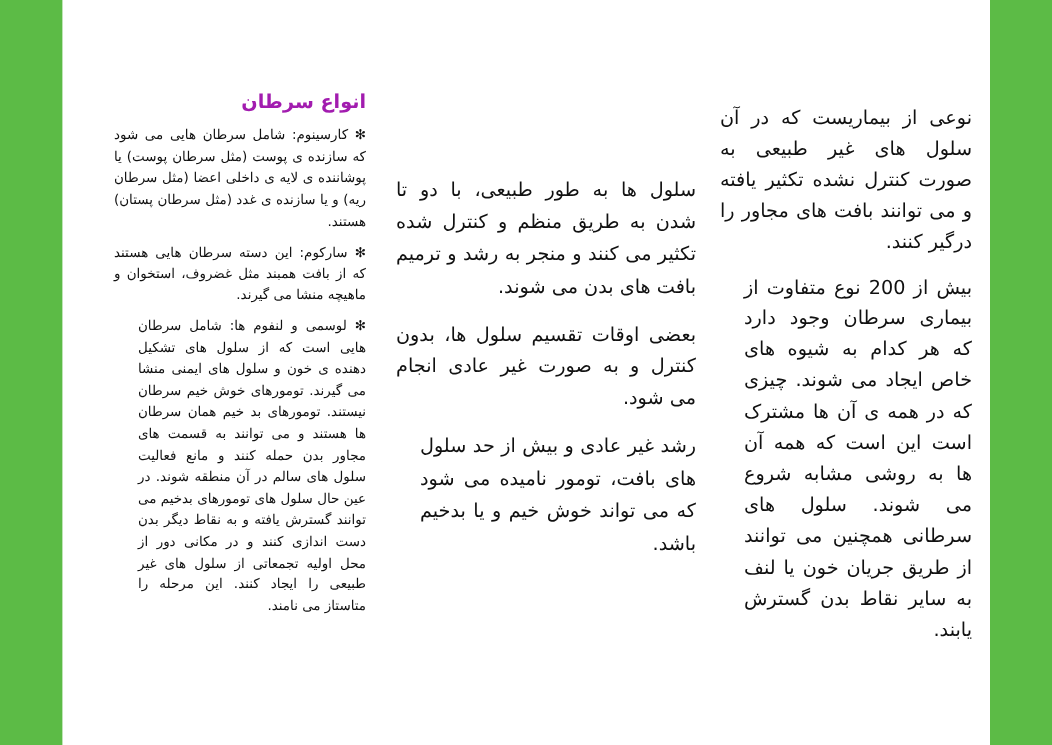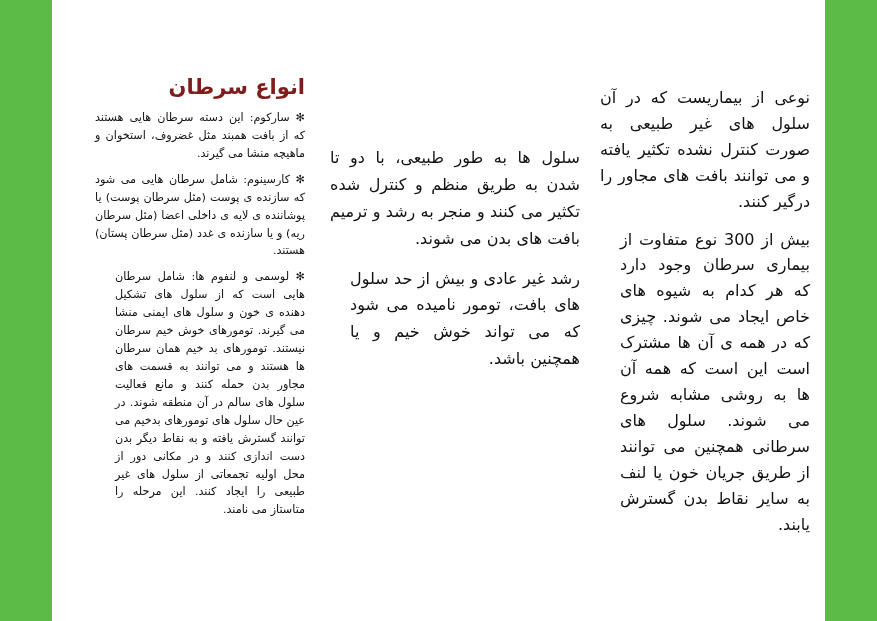--- a/index.html
+++ b/index.html
@@ -60,23 +60,23 @@
     top: 145px;
     width: 250px;
   }
   
   .col-left {
     right: 520px;
     top: 75px;
     width: 210px;
   }
   .heading {
-    color: #7f1d1d;
+    color: #a21caf;
     font-weight: bold;
-    font-size: 21px;
+    font-size: 16px;
     text-align: right;
     margin: 0 0 10px 0;
     direction: rtl;
     letter-spacing: 0;
   }
   p.para {
     margin: 0 0 12px 0;
     font-size: 16px;
     line-height: 1.62;
     color: #111111;
@@ -104,29 +104,30 @@
 
 <div class="page">
 
   <div class="bar-left"></div>
   <div class="bar-right"></div>
 
   <div class="content">
 
     <div class="column col-right">
       <p class="para">نوعی از بیماریست که در آن سلول های غیر طبیعی به صورت کنترل نشده تکثیر یافته و می توانند بافت های مجاور را درگیر کنند.</p>
-      <p class="para">بیش از 300 نوع متفاوت از بیماری سرطان وجود دارد که هر کدام به شیوه های خاص ایجاد می شوند. چیزی که در همه ی آن ها مشترک است این است که همه آن ها به روشی مشابه شروع می شوند.  سلول های سرطانی همچنین می توانند از طریق جریان خون یا لنف به سایر نقاط بدن گسترش یابند.</p>
+      <p class="para">بیش از 200 نوع متفاوت از بیماری سرطان وجود دارد که هر کدام به شیوه های خاص ایجاد می شوند. چیزی که در همه ی آن ها مشترک است این است که همه آن ها به روشی مشابه شروع می شوند.  سلول های سرطانی همچنین می توانند از طریق جریان خون یا لنف به سایر نقاط بدن گسترش یابند.</p>
     </div>
 
     <div class="column col-mid">
       <p class="para">سلول ها به طور طبیعی، با دو تا شدن به طریق منظم و کنترل شده تکثیر می کنند و منجر به رشد و ترمیم بافت های بدن می شوند.</p>
-      <p class="para">رشد غیر عادی و بیش از حد سلول های بافت، تومور نامیده می شود که می تواند خوش خیم و یا همچنین باشد.</p>
+      <p class="para">بعضی اوقات تقسیم سلول ها، بدون کنترل و به صورت غیر عادی انجام می شود.</p>
+      <p class="para">رشد غیر عادی و بیش از حد سلول های بافت، تومور نامیده می شود که می تواند خوش خیم و یا بدخیم باشد.</p>
     </div>
 
     <div class="column col-left">
       <h2 class="heading">انواع سرطان</h2>
+      <p class="para">✻ کارسینوم: شامل سرطان هایی می شود که سازنده ی پوست (مثل سرطان پوست) یا پوشاننده ی لایه ی داخلی اعضا (مثل سرطان ریه) و یا سازنده ی غدد (مثل سرطان پستان) هستند.</p>
       <p class="para">✻ سارکوم: این دسته سرطان هایی هستند که از بافت همبند مثل غضروف، استخوان و ماهیچه منشا می گیرند.</p>
-      <p class="para">✻ کارسینوم: شامل سرطان هایی می شود که سازنده ی پوست (مثل سرطان پوست) یا پوشاننده ی لایه ی داخلی اعضا (مثل سرطان ریه) و یا سازنده ی غدد (مثل سرطان پستان) هستند.</p>
       <p class="para">✻ لوسمی و لنفوم ها: شامل سرطان هایی است که از سلول های تشکیل دهنده ی خون و سلول های ایمنی منشا می گیرند. تومورهای خوش خیم سرطان نیستند. تومورهای بد خیم همان سرطان ها هستند و می توانند به قسمت های مجاور بدن حمله کنند و مانع فعالیت سلول های سالم در آن منطقه شوند. در عین حال سلول های تومورهای بدخیم می توانند گسترش یافته و به نقاط دیگر بدن دست اندازی کنند و در مکانی دور از محل اولیه تجمعاتی از سلول های غیر طبیعی را ایجاد کنند. این مرحله را متاستاز می نامند.</p>
     </div>
 
   </div>
 </div>
 
 </body></html>

